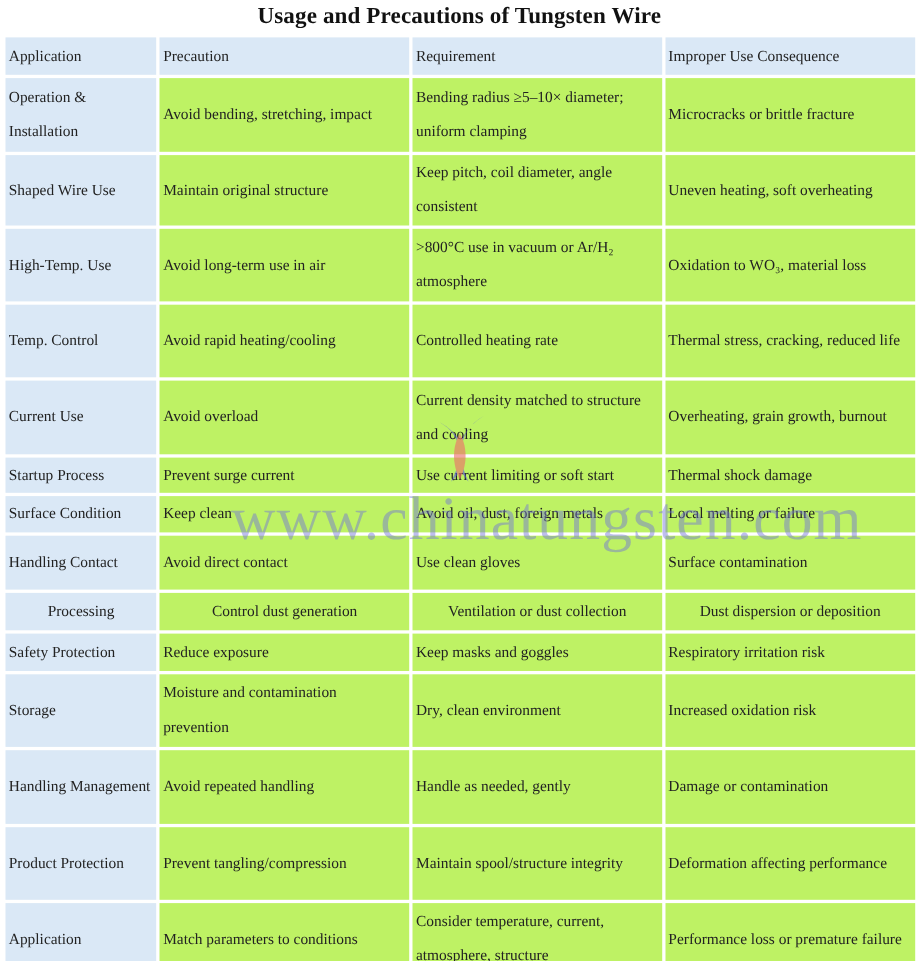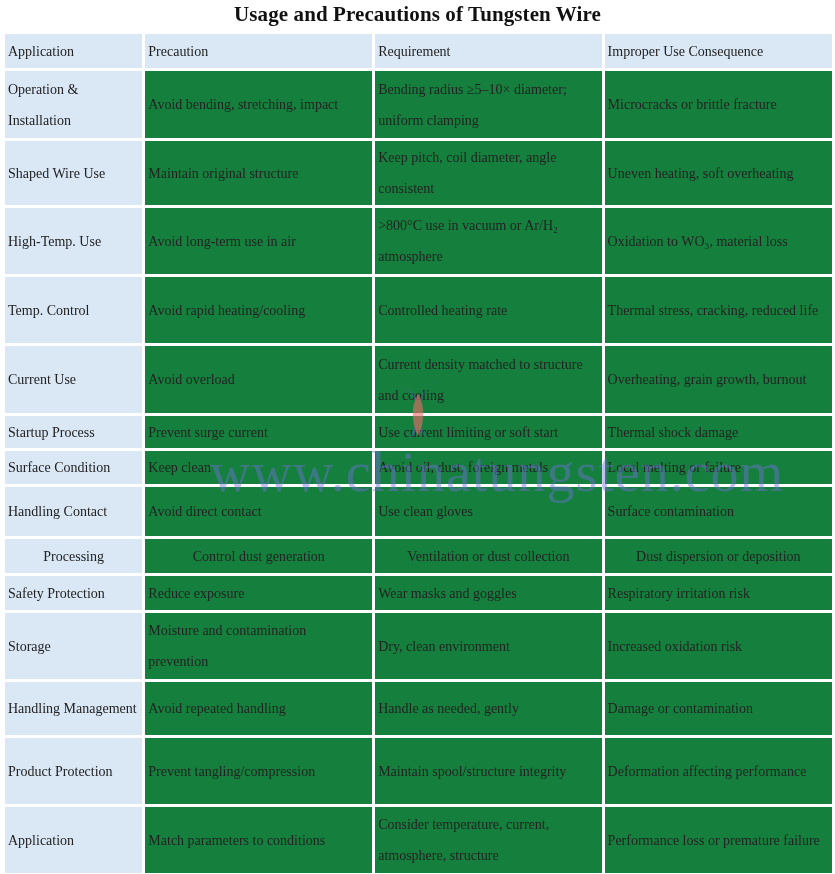--- a/index.html
+++ b/index.html
@@ -4,21 +4,21 @@
 <style>
   html, body { margin: 0; padding: 0; background: #ffffff; }
   body { width: 835px; height: 874px; position: relative; overflow: hidden;
          font-family: "DejaVu Serif", "Liberation Serif", serif; color: #222; }
   .title { position: absolute; left: 0; top: 2px; width: 835px; text-align: center;
            font-family: "Liberation Serif", "DejaVu Serif", serif; font-weight: bold;
            font-size: 21px; color: #111; letter-spacing: 0.1px; }
   table { position: absolute; left: 2px; top: 31px; border-collapse: separate;
           border-spacing: 3px; table-layout: fixed; }
   td { padding: 0 3px; font-size: 14px; line-height: 31px; vertical-align: middle;
-       background: #15803d; font-family: "Liberation Serif", "DejaVu Serif", serif;
+       background: #bef264; font-family: "Liberation Serif", "DejaVu Serif", serif;
        color: #222; overflow: hidden; }
   td.c0 { background: #dae8f6; }
   tr.hdr td { background: #dae8f6; }
   col.w0 { width: 138px; } col.w1 { width: 228px; } col.w2 { width: 228px; } col.w3 { width: 229px; }
   .watermark { position: absolute; left: 210px; top: 440px; font-family: "Liberation Serif", "DejaVu Serif", serif;
                font-size: 56px; color: rgba(110, 110, 220, 0.45); letter-spacing: 1px; pointer-events: none; }
   .logo { position: absolute; left: 388px; top: 372px; width: 60px; height: 70px; pointer-events: none; opacity: 0.6; }
 </style>
 </head>
 <body>
@@ -91,30 +91,30 @@
       </tr>
       <tr style="height: 34px; text-align: center;">
         <td class="c0">Processing</td>
         <td>Control dust generation</td>
         <td>Ventilation or dust collection</td>
         <td>Dust dispersion or deposition</td>
       </tr>
       <tr style="height: 34px; margin-left: 48px;">
         <td class="c0">Safety Protection</td>
         <td>Reduce exposure</td>
-        <td>Wear masks and goggles</td>
+        <td>Keep masks and goggles</td>
         <td>Respiratory irritation risk</td>
       </tr>
       <tr style="height: 66px;">
         <td class="c0">Storage</td>
         <td>Moisture and contamination prevention</td>
         <td>Dry, clean environment</td>
         <td>Increased oxidation risk</td>
       </tr>
-      <tr style="height: 53px;">
+      <tr style="height: 67px;">
         <td class="c0">Handling Management</td>
         <td>Avoid repeated handling</td>
         <td>Handle as needed, gently</td>
         <td>Damage or contamination</td>
       </tr>
       <tr style="height: 66px;">
         <td class="c0">Product Protection</td>
         <td>Prevent tangling/compression</td>
         <td>Maintain spool/structure integrity</td>
         <td>Deformation affecting performance</td>

